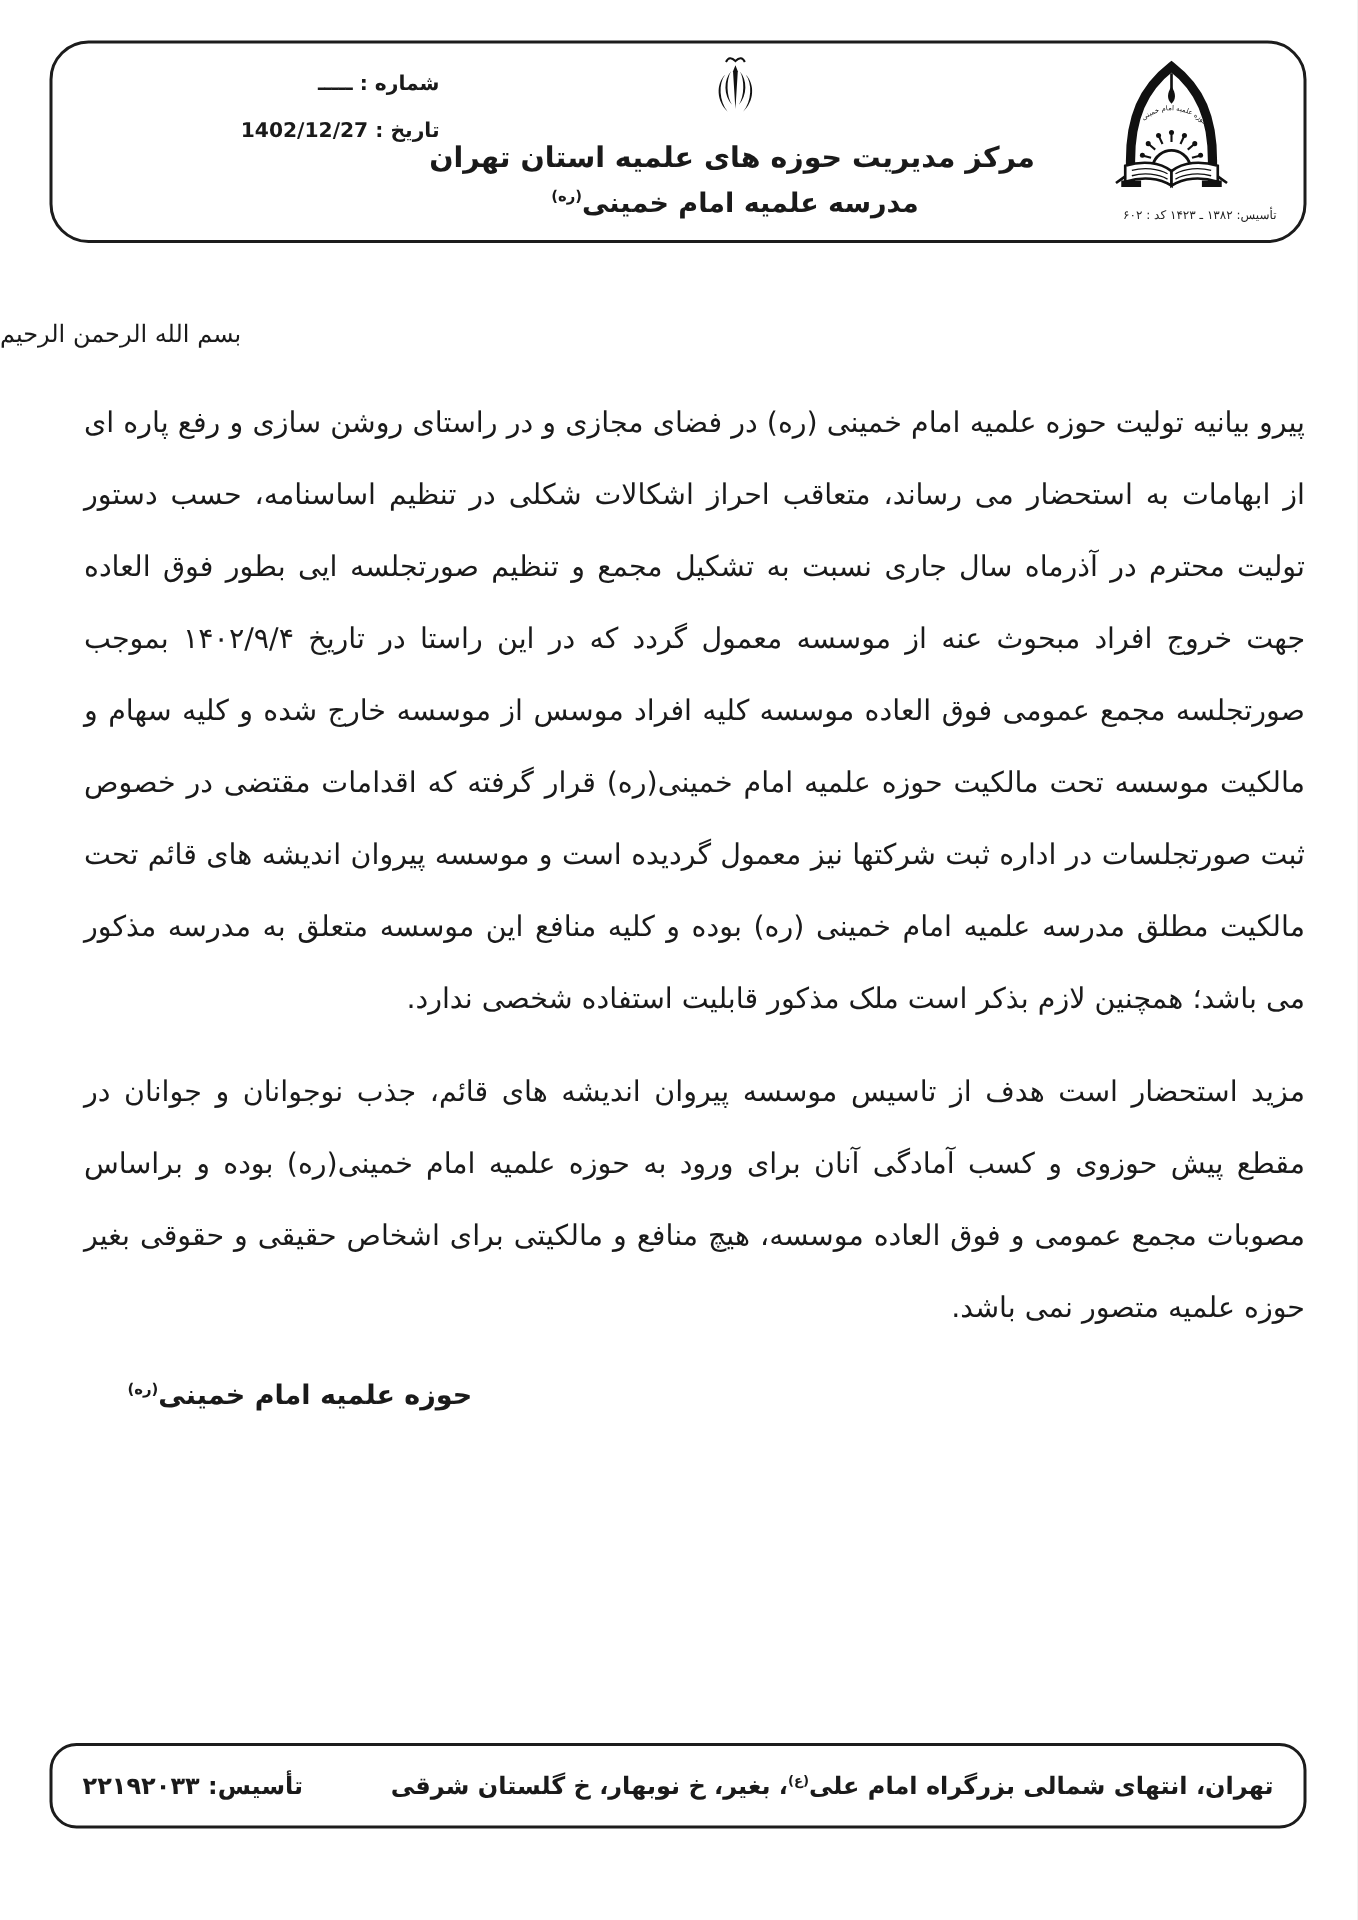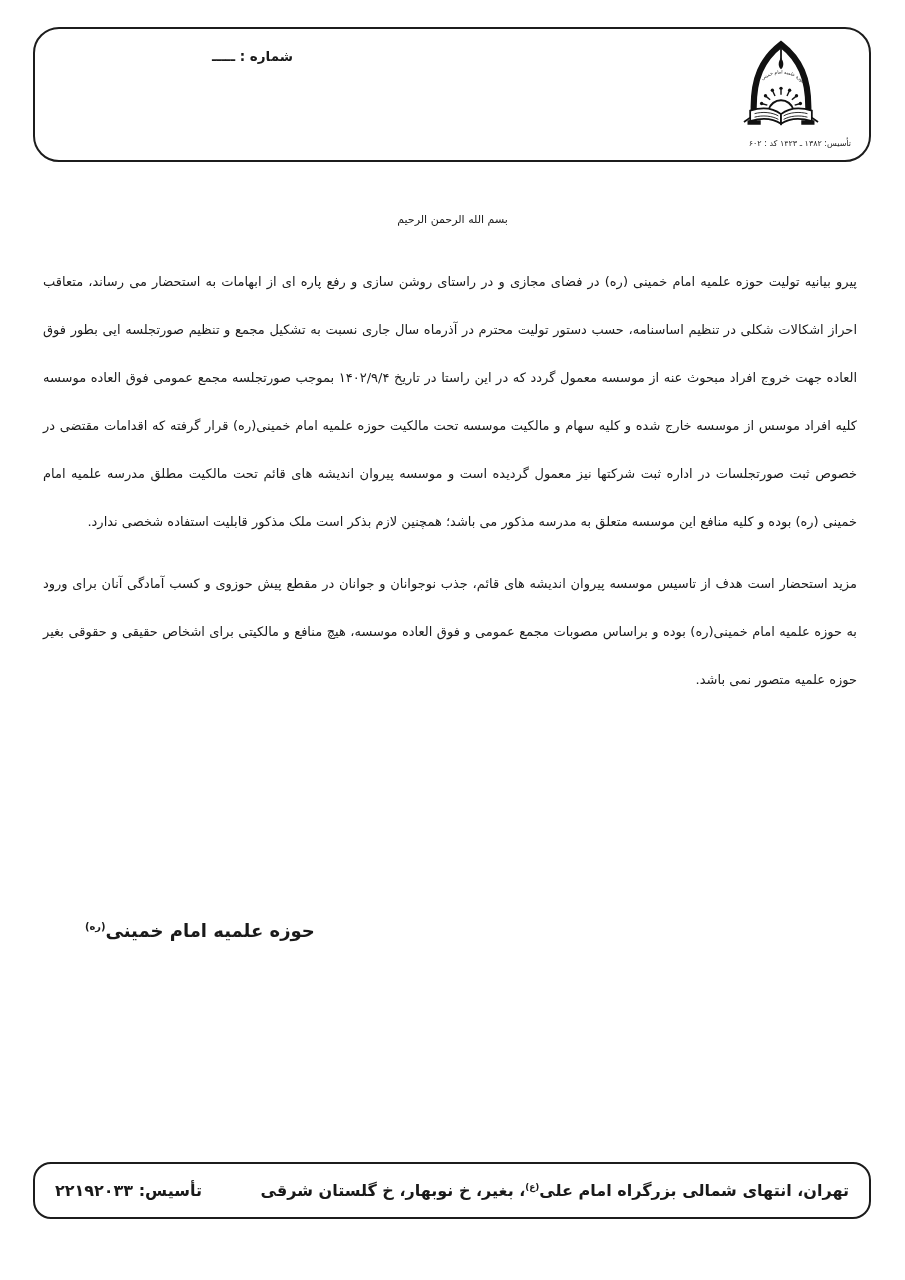--- a/index.html
+++ b/index.html
@@ -39,26 +39,26 @@
   .seal-block{
     position:absolute;right:18px;top:4px;width:122px;
   }
   .seal-svg{width:104px;height:104px;}
   .seal-caption{
     direction:rtl;font-size:8px;white-space:nowrap;margin-top:-2px;color:#222;
   }
   
   .bismillah{
     position:absolute;top:213px;left:0;width:100%;
-    text-align:center;direction:rtl;font-size:11px;
+    text-align:left;direction:rtl;font-size:16px;
   }
   .letter-body{
-    position:absolute;top:258px;left:43px;width:814px;
+    position:absolute;top:258px;left:56px;width:814px;
     direction:rtl;text-align:justify;
-    font-size:13px;line-height:48px;
+    font-size:19px;line-height:48px;
   }
   .letter-body p{margin:0 0 14px 0;}
   .signature{
     position:absolute;top:920px;left:85px;
     direction:rtl;font-size:18px;font-weight:bold;white-space:nowrap;text-align:right;
   }
   
   .footer-box{
     position:absolute;left:33px;top:1162px;width:838px;height:57px;
     border:2.4px solid #1c1c1c;border-radius:18px;
@@ -79,22 +79,45 @@
 
 <div class="page">
 
   <div class="header-box">
 
     <div class="meta-block">
       <div class="meta-row">
         <span>شماره :</span>
         <span class="val">ـــــ</span>
       </div>
+      <div class="meta-row">
+        <span>تاریخ :</span>
+        <span class="val">1402/12/27</span>
+      </div>
     </div>
 
+    <div class="center-block">
+      
+      <svg class="emblem" viewBox="0 0 64 84" xmlns="http://www.w3.org/2000/svg">
+        <g fill="none" stroke="#111" stroke-width="2.4">
+          <path d="M21 11 Q25 3 32 10 Q39 3 43 11"></path>
+        </g>
+        <g fill="#111" stroke="none">
+          <path d="M32 15 L34.8 22 L32 66 L29.2 22 Z"></path>
+          <path d="M27 22 C18 32 18 50 28 61 C21.5 52 21 31 27 22 Z"></path>
+          <path d="M20 26 C9 37 10 57 23 69 C13 57 12 36 20 26 Z"></path>
+          <g transform="translate(64,0) scale(-1,1)">
+            <path d="M27 22 C18 32 18 50 28 61 C21.5 52 21 31 27 22 Z"></path>
+            <path d="M20 26 C9 37 10 57 23 69 C13 57 12 36 20 26 Z"></path>
+          </g>
+        </g>
+      </svg>
+      <div class="org-title">مرکز مدیریت حوزه های علمیه استان تهران</div>
+      <div class="school-title"><span>مدرسه علمیه امام خمینی</span><span class="sup">(ره)</span></div>
+    </div>
 
     <div class="seal-block">
       <svg class="seal-svg" viewBox="0 0 110 118" xmlns="http://www.w3.org/2000/svg">
 
         <path d="M24 101 L24 84 C24 52 33 30 55 13 C77 30 86 52 86 84 L86 101" fill="none" stroke="#111" stroke-width="7"></path>
         <path d="M17 101.5 L32 101.5 M78 101.5 L93 101.5" stroke="#111" stroke-width="5"></path>
 
         <path d="M55 18 L55 30" stroke="#111" stroke-width="2"></path>
         <path d="M55 28 C51.5 33 51.5 38 55 41 C58.5 38 58.5 33 55 28 Z" fill="#111"></path>
 

